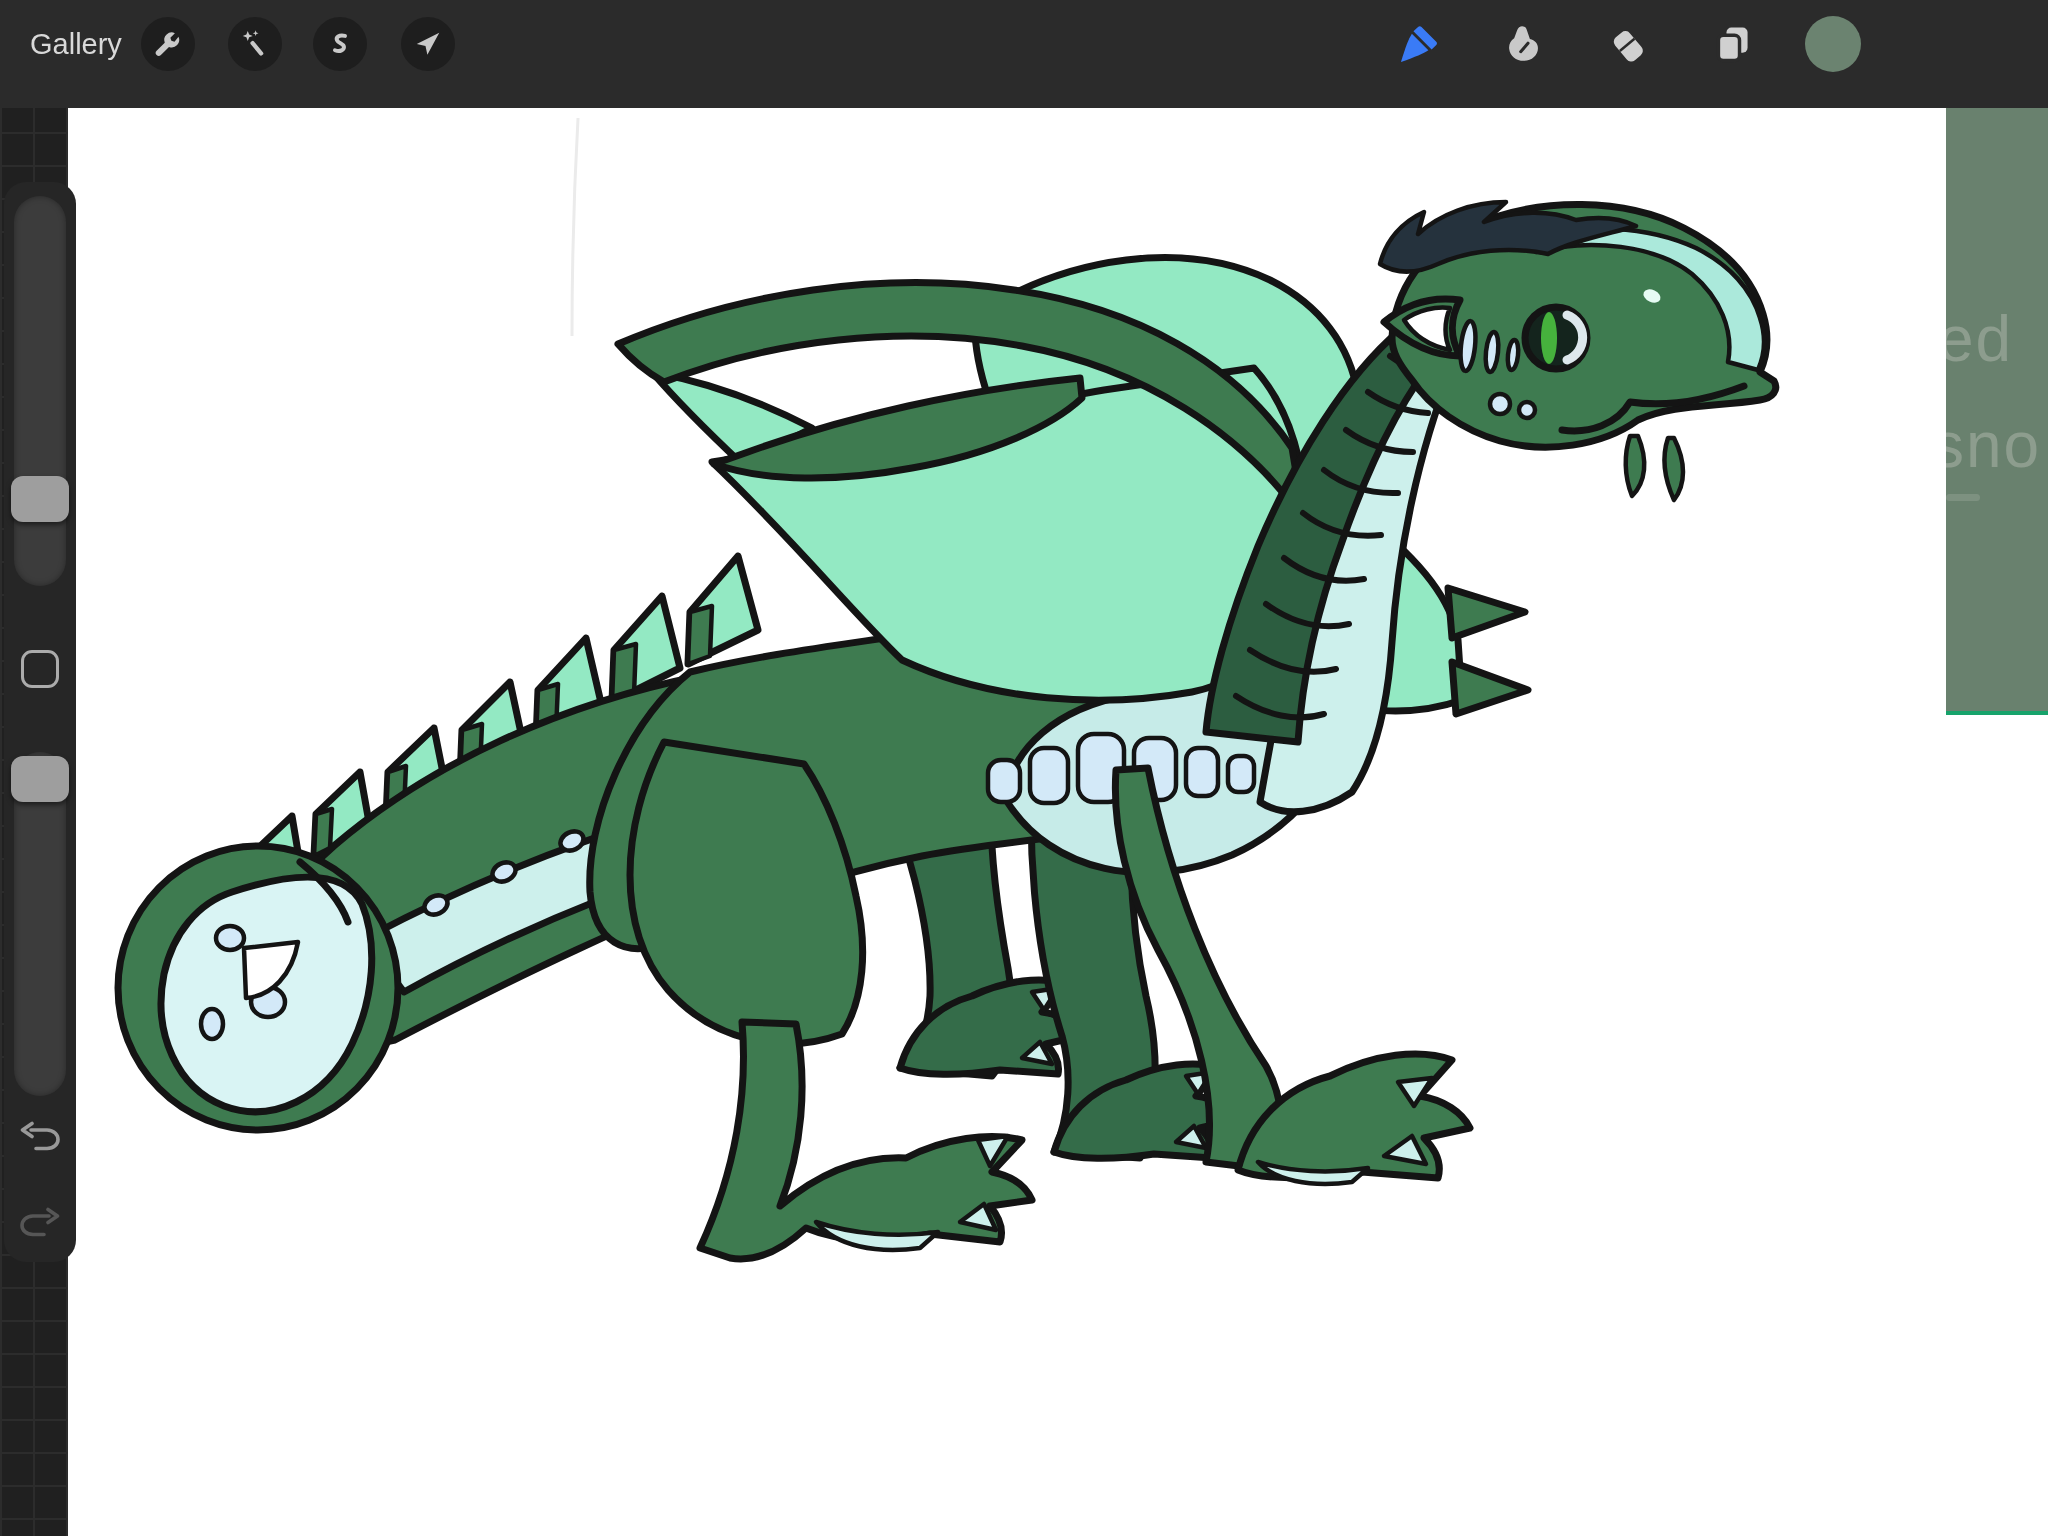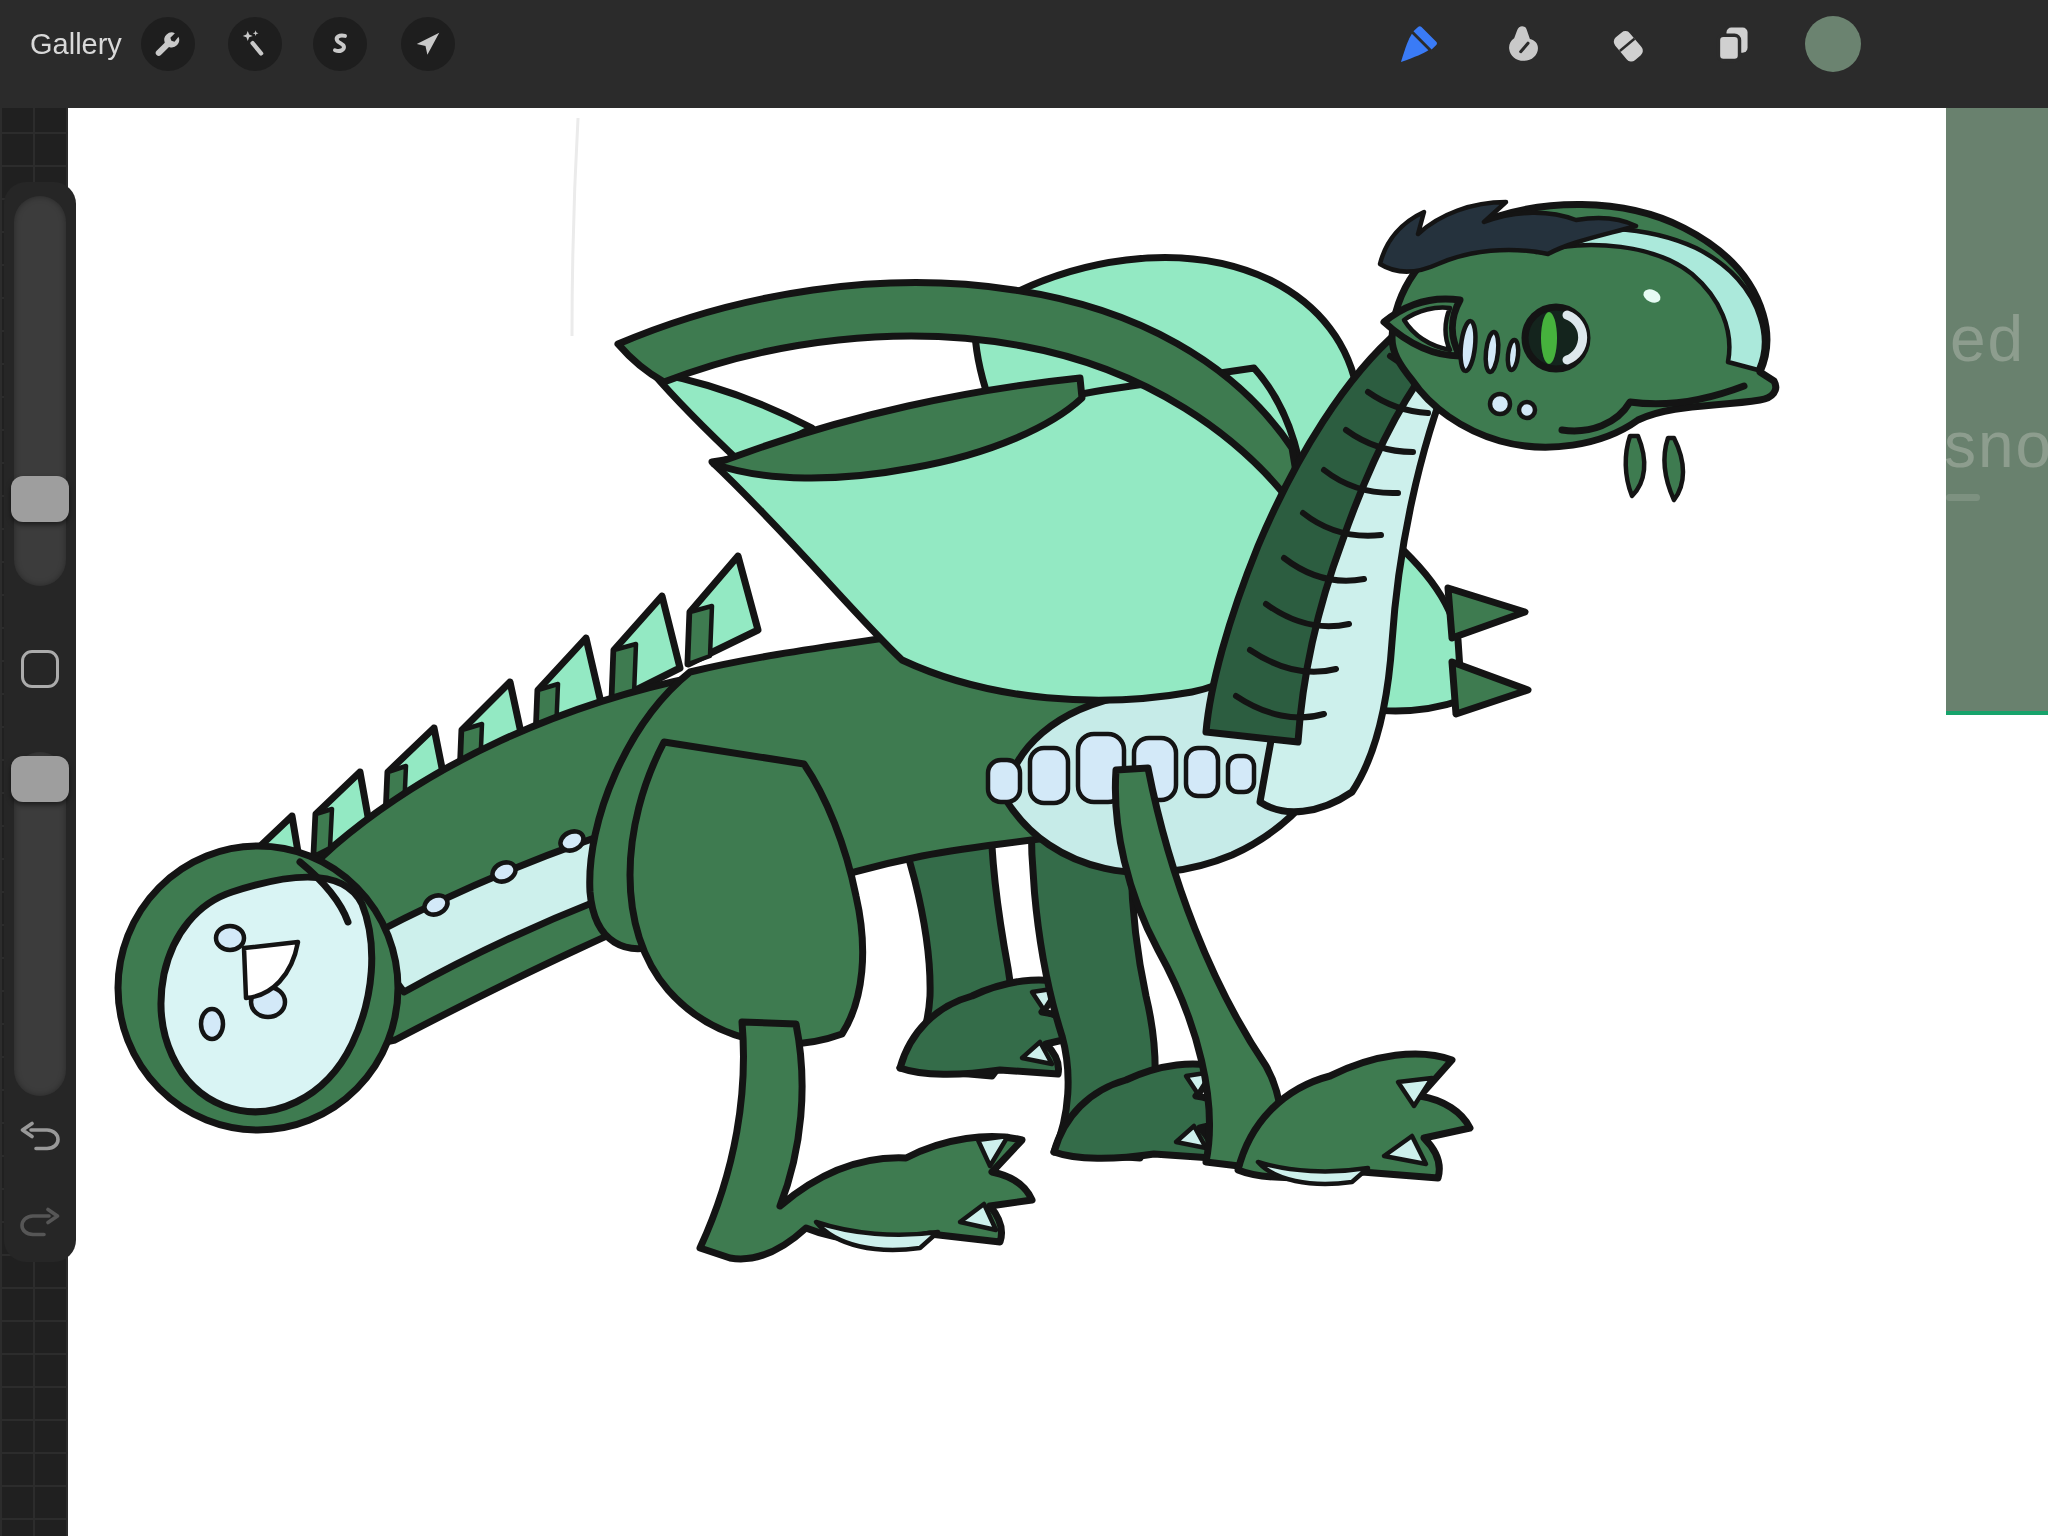--- a/index.html
+++ b/index.html
@@ -49,21 +49,21 @@
   .f-body{fill:var(--body-green,#3e7b50)} .f-dark{fill:var(--dark-green,#2c5d40)}
   .f-far{fill:var(--far-green,#346c49)}  .f-wing{fill:var(--wing-mint,#93e9c3)}
   .f-pale{fill:var(--pale-cyan,#cdf0ec)} .f-belly{fill:var(--belly-cyan,#c6ebe8)}
   .f-plate{fill:var(--plate-blue,#d3e9f8)} .f-club{fill:var(--club-face,#d9f4f4)}
   .f-hair{fill:var(--hair-navy,#25323d)}  .f-mint{fill:var(--head-mint,#abe9db)}
   .white{fill:#ffffff}
   
   .refpanel{position:absolute;left:1878px;top:-2px;width:102px;height:629px;
             background:var(--panel-bg,#69816e);overflow:hidden;}
   .frag{position:absolute;font-size:64px;color:var(--panel-text,#97a597);
-        opacity:.8;letter-spacing:2px;white-space:nowrap;margin-left:12px;}
+        opacity:.8;letter-spacing:2px;white-space:nowrap;}
   .f1{left:-8px;top:216px;}
   .f2{left:-14px;top:322px;text-align:right;}
   .dash{position:absolute;left:0px;top:408px;width:34px;height:7px;border-radius:4px;
         background:var(--panel-text,#97a597);opacity:.45;}
   .accent{position:absolute;left:0;bottom:0;width:100%;height:4px;
           background:var(--panel-line,#17a36b);}
 </style>
 </head>
 <body>
 

